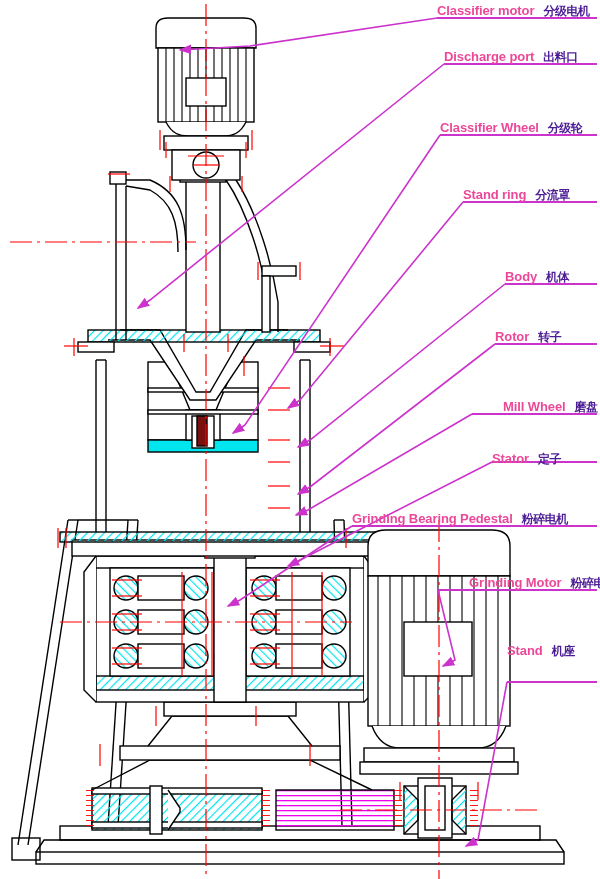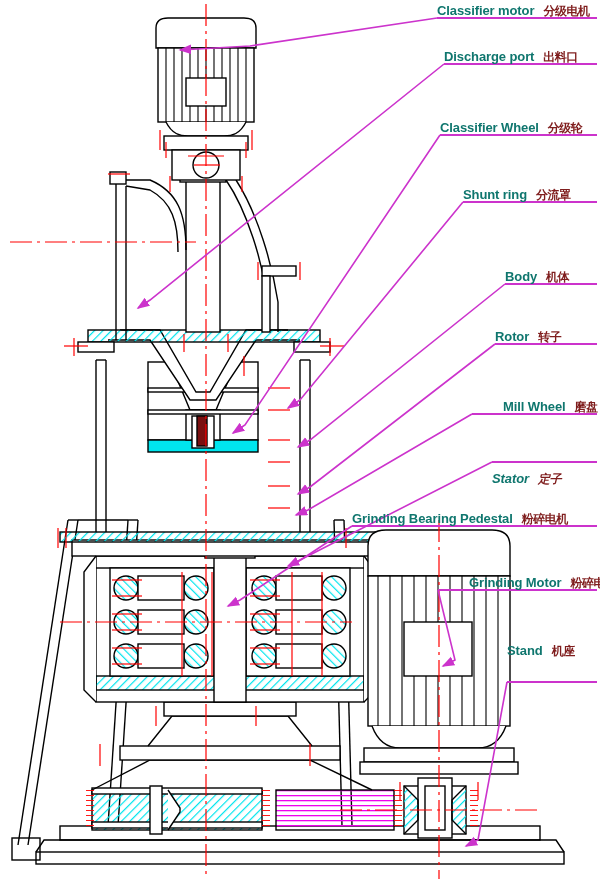--- a/index.html
+++ b/index.html
@@ -16,28 +16,28 @@
     white-space:nowrap;
     line-height:1;
     display:flex;
     align-items:baseline;
     gap:9px;
   }
   .callout .en{
     font-family:"Liberation Sans", sans-serif;
     font-size:13px;
     font-weight:bold;
-    color:#0f766e;
+    color:#ec4899;
     letter-spacing:-0.1px;
   }
   .callout .zh{
     font-family:"DejaVu Sans", sans-serif;
     font-size:12px;
     font-weight:bold;
-    color:#7f1d1d;
+    color:#4c1d95;
     letter-spacing:-0.5px;
   }
 </style>
 </head>
 <body>
 
 <div id="stage">
 
   <svg id="drawing" viewBox="0 0 600 879">
     <defs>
@@ -339,36 +339,36 @@
       </div>
       <div class="callout" style="left: 444px; top: 50px;">
         <span class="en">Discharge port</span>
         <span class="zh">出料口</span>
       </div>
       <div class="callout" style="left: 440px; top: 121px;">
         <span class="en">Classifier Wheel</span>
         <span class="zh">分级轮</span>
       </div>
       <div class="callout" style="left: 463px; top: 188px;">
-        <span class="en">Shunt ring</span>
+        <span class="en">Stand ring</span>
         <span class="zh">分流罩</span>
       </div>
       <div class="callout" style="left: 505px; top: 270px; text-align: center;">
         <span class="en">Body</span>
         <span class="zh">机体</span>
       </div>
       <div class="callout" style="left: 495px; top: 330px; align-items: center;">
         <span class="en">Rotor</span>
         <span class="zh">转子</span>
       </div>
       <div class="callout" style="left: 472px; top: 400px; padding-left: 31px;">
         <span class="en">Mill Wheel</span>
         <span class="zh">磨盘</span>
       </div>
-      <div class="callout" style="left: 492px; top: 472px; font-style: italic;">
+      <div class="callout" style="left: 492px; top: 452px;">
         <span class="en">Stator</span>
         <span class="zh">定子</span>
       </div>
       <div class="callout" style="left: 352px; top: 512px; text-align: center;">
         <span class="en">Grinding Bearing Pedestal</span>
         <span class="zh">粉碎电机</span>
       </div>
       <div class="callout" style="left: 438px; top: 576px; padding-left: 31px;">
         <span class="en">Grinding Motor</span>
         <span class="zh">粉碎电机</span>

